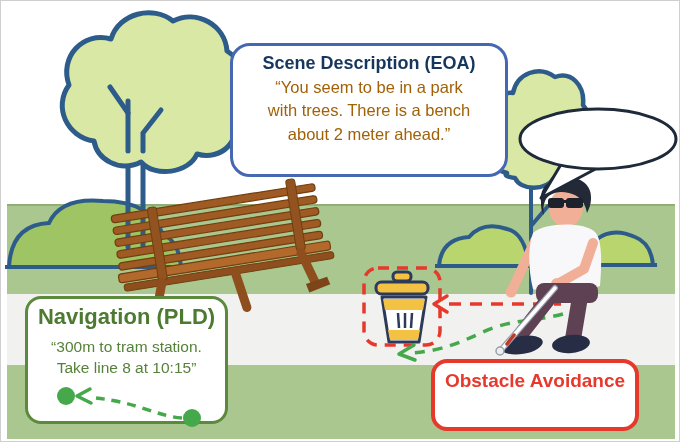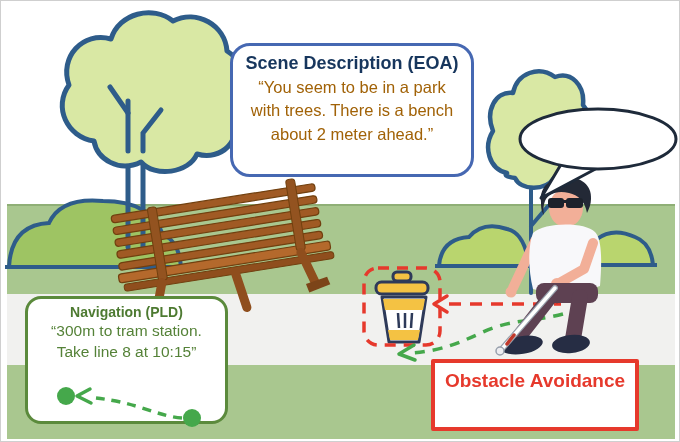--- a/index.html
+++ b/index.html
@@ -4,35 +4,35 @@
 <style>
   html,body{margin:0;padding:0;background:#fff;}
   #stage{
     position:relative;width:680px;height:442px;background:#ffffff;
     border:1px solid #cfcfcf;box-sizing:border-box;overflow:hidden;
     font-family:"Liberation Sans",sans-serif;
   }
   #scene{position:absolute;left:0;top:0;z-index:1;}
   .callout{position:absolute;z-index:3;background:#ffffff;box-sizing:border-box;text-align:center;}
   .scene-box{
-    left:229px;top:42px;width:244px;height:134px;
+    left:229px;top:42px;width:278px;height:134px;
     border:3.5px solid #4668B2;border-radius:20px;padding:7px 10px 0 10px;
   }
   .scene-box .title{font-weight:bold;font-size:18px;color:#17365D;margin-bottom:2px;}
   .scene-box .line{font-size:16.5px;color:#a16207;line-height:1.42;}
   .nav-box{
     left:24px;top:295px;width:203px;height:128px;
     border:3.5px solid #5B8A3C;border-radius:16px;padding:5px 4px 0 4px;
   }
-  .nav-box .title{font-weight:bold;font-size:14px;color:#4D7A31;margin-bottom:1px;}
+  .nav-box .title{font-weight:bold;font-size:22px;color:#4D7A31;margin-bottom:7px;}
   .nav-box .line{font-size:15.5px;color:#558238;line-height:1.35;}
   .nav-box svg{position:absolute;left:0;top:70px;}
   .obstacle-box{
     left:430px;top:358px;width:208px;height:72px;
-    border:4px solid #E6392C;border-radius:2px;padding-top:5px;
+    border:4px solid #E6392C;border-radius:16px;padding-top:5px;
   }
   .obstacle-box .line{font-weight:bold;font-size:19px;color:#E6392C;line-height:1.35;}
   .bubble-text{
     position:absolute;left:523px;top:124px;width:148px;z-index:3;text-align:center;
     font-family:"DejaVu Sans",sans-serif;font-weight:bold;font-size:19px;color:#111111;
     letter-spacing:0.5px;text-shadow:2px 2px 0 #BCDA90;
   }
 </style>
 </head>
 <body>

